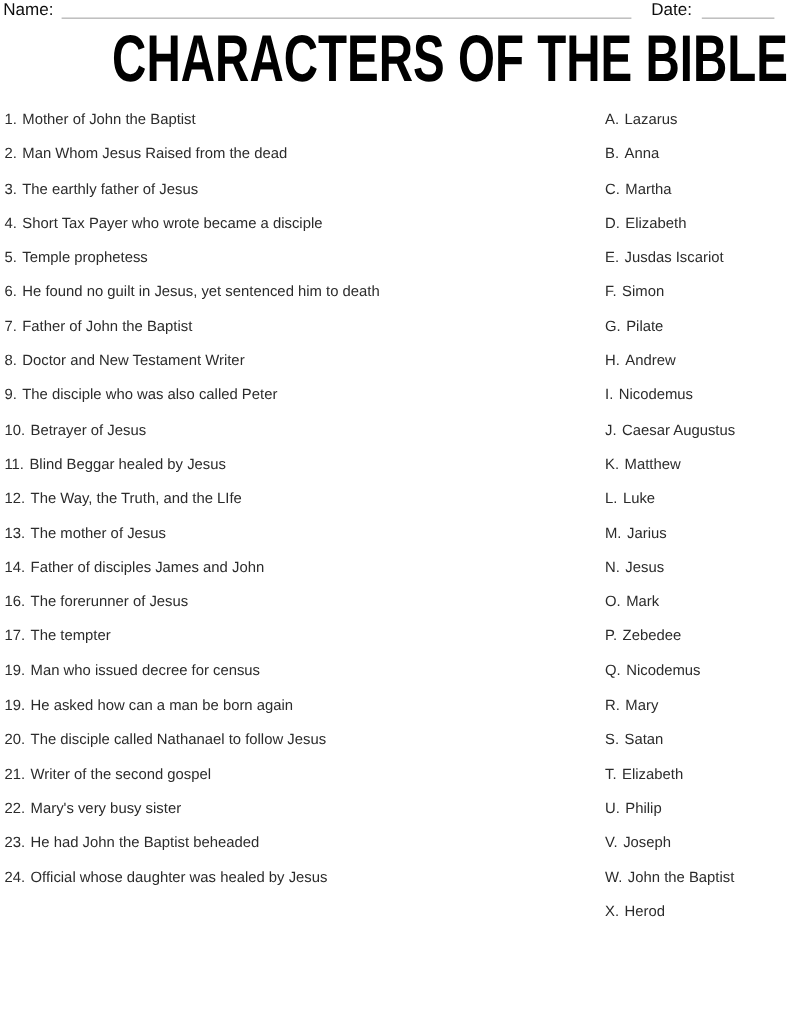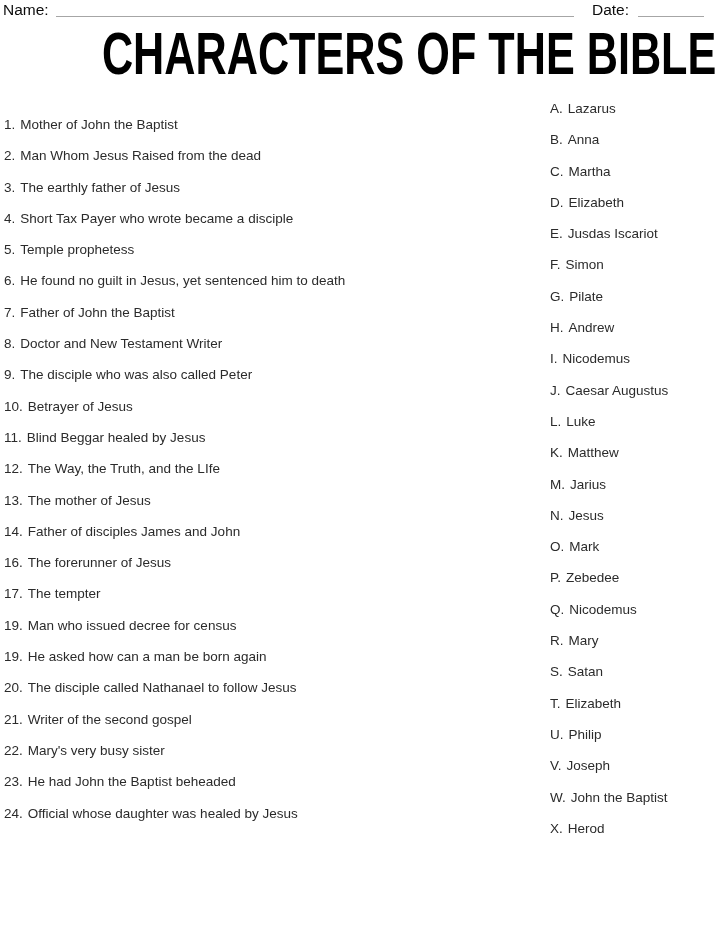--- a/index.html
+++ b/index.html
@@ -68,21 +68,21 @@
     position: absolute;
     top: 100px;
     left: 4px;
     right: 0;
     bottom: 0;
   }
   .col {
     position: absolute;
     top: 0;
   }
-  .clues-col  { left: 0; margin-top: 16px; }
+  .clues-col  { left: 0; }
   .answers-col { left: 546px; }
   .row {
     height: 31.3px;
     font-size: 13.5px;
     line-height: 18px;
     color: #2b2b2b;
     white-space: nowrap;
   }
   .row .key { margin-right: 5px; }
 </style>
@@ -163,23 +163,23 @@
   <div class="row"><span class="key">F.</span><span class="txt">Simon</span></div>
 
   <div class="row"><span class="key">G.</span><span class="txt">Pilate</span></div>
 
   <div class="row"><span class="key">H.</span><span class="txt">Andrew</span></div>
 
   <div class="row"><span class="key">I.</span><span class="txt">Nicodemus</span></div>
 
   <div class="row"><span class="key">J.</span><span class="txt">Caesar Augustus</span></div>
 
+  <div class="row"><span class="key">K.</span><span class="txt">Matthew</span></div>
+
   <div class="row"><span class="key">L.</span><span class="txt">Luke</span></div>
-
-  <div class="row"><span class="key">K.</span><span class="txt">Matthew</span></div>
 
   <div class="row"><span class="key">M.</span><span class="txt">Jarius</span></div>
 
   <div class="row"><span class="key">N.</span><span class="txt">Jesus</span></div>
 
   <div class="row"><span class="key">O.</span><span class="txt">Mark</span></div>
 
   <div class="row"><span class="key">P.</span><span class="txt">Zebedee</span></div>
 
   <div class="row"><span class="key">Q.</span><span class="txt">Nicodemus</span></div>

